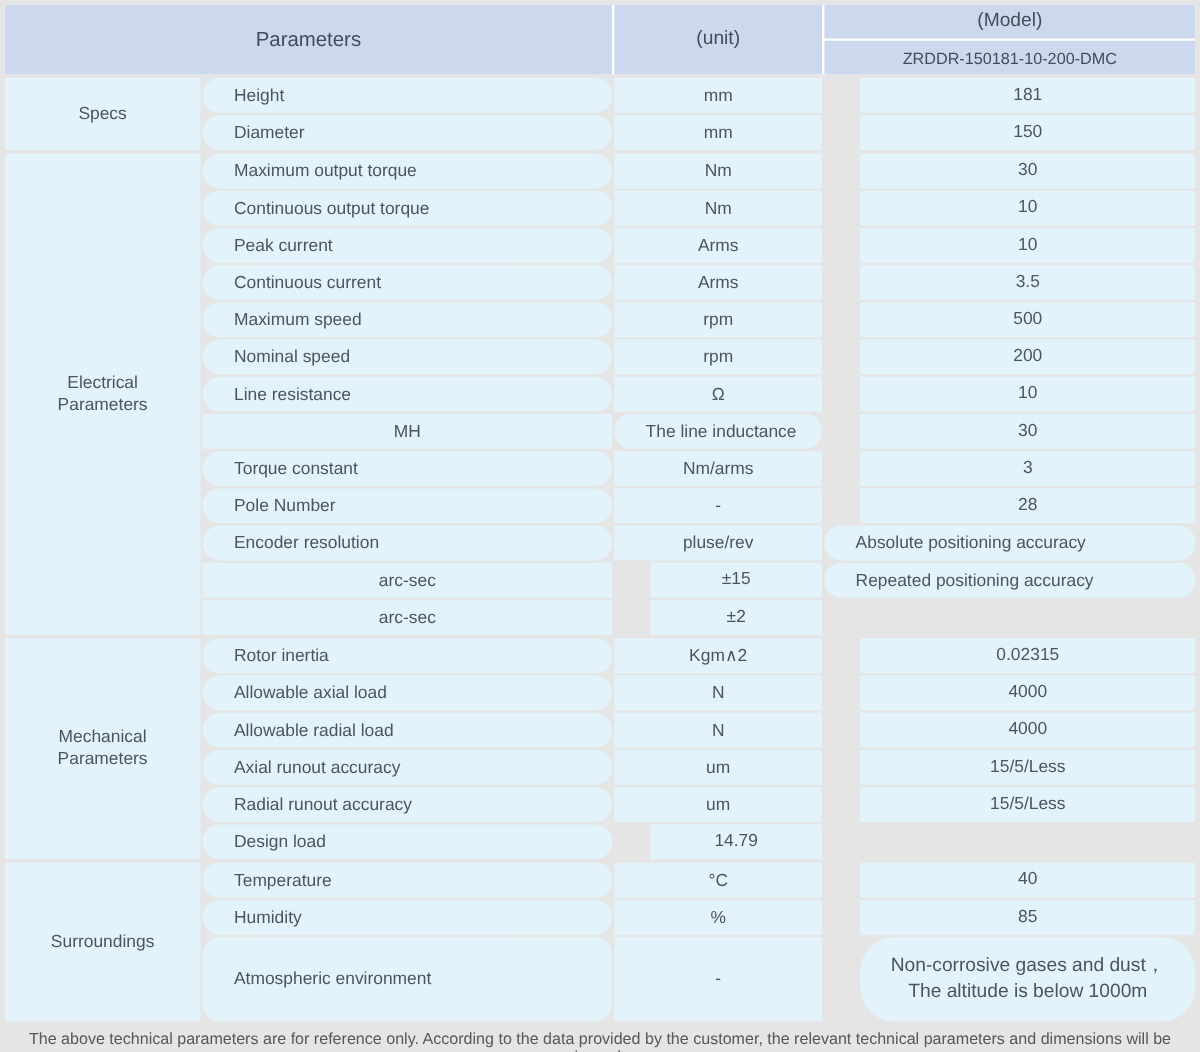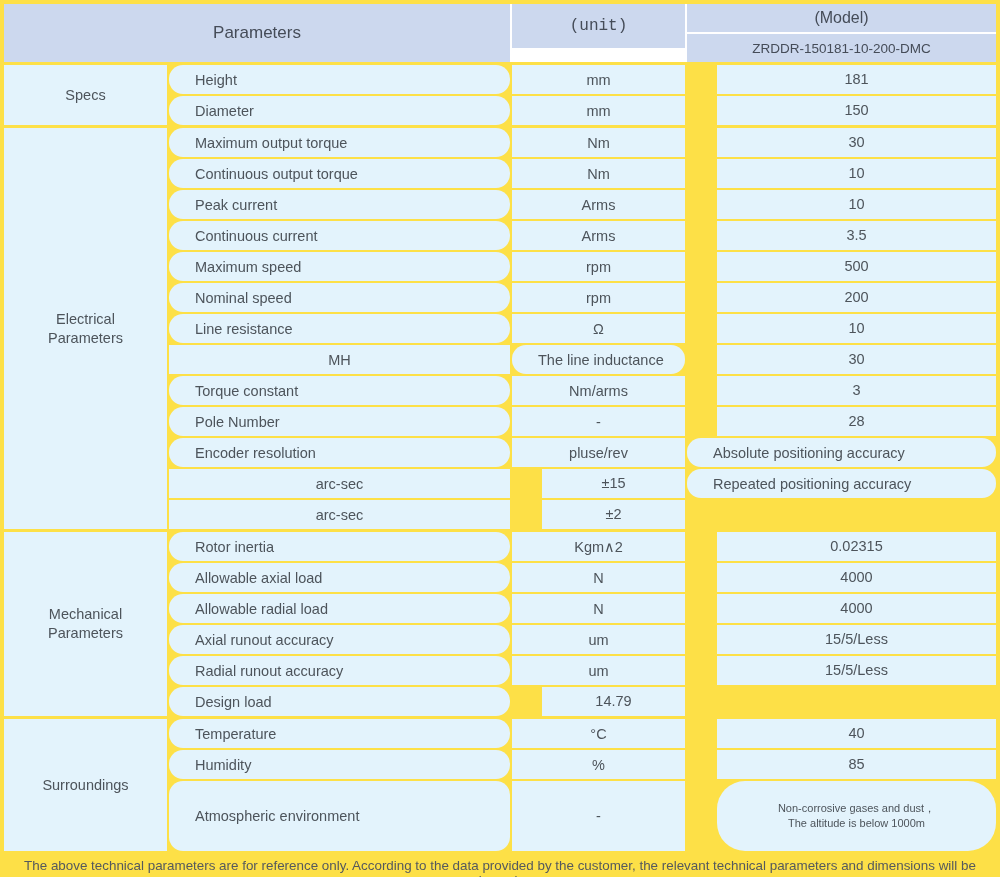--- a/index.html
+++ b/index.html
@@ -6,42 +6,42 @@
     --header-bg:#ccd8ee;
     --cell-bg:#e3f3fc;
     --header-text:#454c58;
     --body-text:#4d545b;
     --foot-text:#55595d;
   }
   html,body{margin:0;padding:0;background:#ffffff;}
   .page{
     position:relative;
     width:1000px;height:877px;
-    background:#fde047;
+    background:#e5e5e5;
     font-family:"Liberation Sans", sans-serif;
     color:var(--body-text);
     box-sizing:border-box;
     padding:4px 4px 0 4px;
     overflow:hidden;
   }
   
   .thead{
     display:grid;
     grid-template-columns:506px 173px 309px;
     gap:2px;
     background:#ffffff;
   }
   .hcell{
     background:var(--header-bg);
     color:var(--header-text);
     display:flex;align-items:center;justify-content:center;
     text-align:center;
   }
   .hcell.params{height:58px;font-size:17px;}
-  .hcell.unit{height:44px;font-size:16px;font-family:Liberation Mono, monospace;}
+  .hcell.unit{height:58px;font-size:16px;}
   .model-col{display:flex;flex-direction:column;gap:2px;}
   .hcell.model-label{height:28px;font-size:16px;}
   .hcell.model-value{height:28px;font-size:13.5px;}
   
   .section{
     display:grid;
     grid-template-columns:163px 341px 173px 309px;
     gap:2px;
     margin-top:3px;
   }
@@ -56,21 +56,21 @@
     justify-content:center;
     text-align:center;
     line-height:1.3;
   }
   .cell.param{justify-content:flex-start;padding-left:26px;border-radius:14px;}
   .cell.unit{justify-content:center;text-align:center;}
   .cell.value{
     justify-content:center;text-align:center;
     white-space:pre-line;line-height:1.35;margin-left:30px;
   }
-  .cell.value.multiline{font-size:11px;border-radius:28px;}
+  .cell.value.multiline{font-size:16px;border-radius:28px;}
   
   .footnote{
     margin-top:7px;
     width:100%;
     text-align:center;
     font-size:13.4px;
     color:var(--foot-text);
   }
 </style>
 </head>

